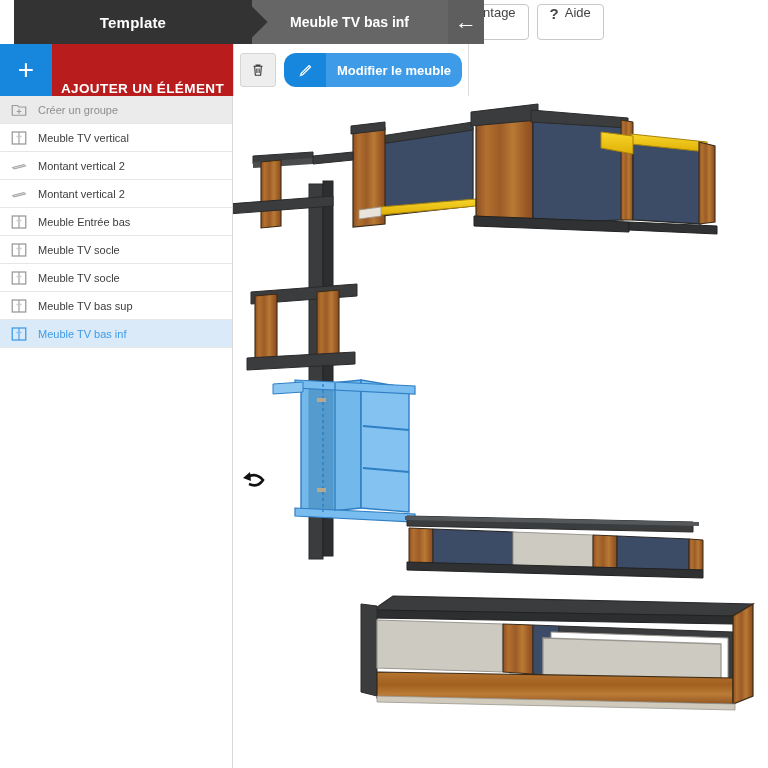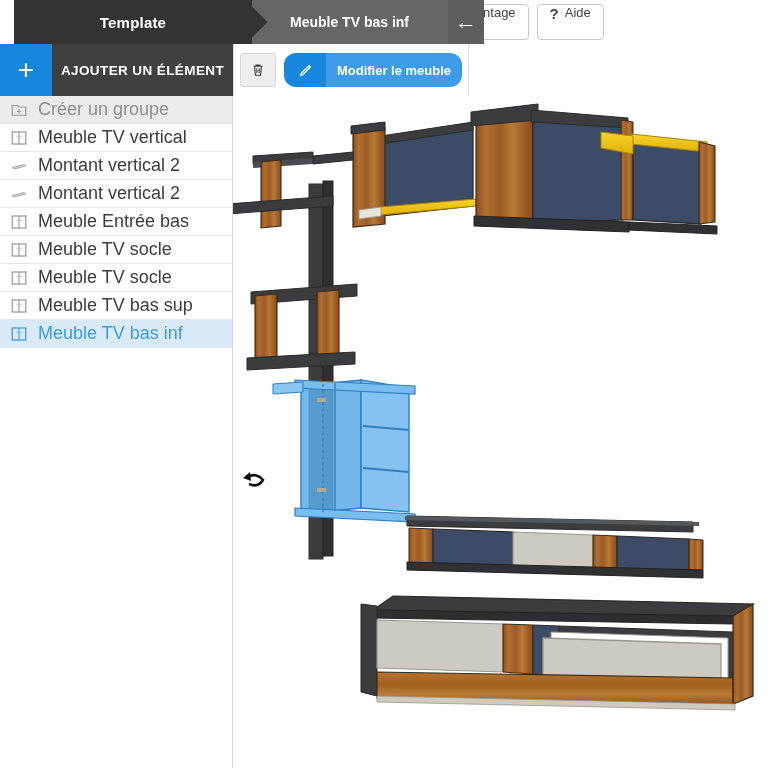--- a/index.html
+++ b/index.html
@@ -50,34 +50,34 @@
   .tbtn .q { font-weight: bold; font-size: 15px; }
 
   
   .addbar { position: absolute; top: 44px; left: 0; width: 233px; height: 52px; display: flex; }
   .add-plus {
     width: 52px; height: 52px; background: #1787dd; color: #fff;
     display: flex; align-items: center; justify-content: center;
     font-size: 28px; font-weight: 300; line-height: 1;
   }
   .add-label {
-    flex: 1; height: 52px; background: #404040; color: #ffffff;
-    display: flex; align-items: center; justify-content: center;
+    flex: 1; height: 52px; background: #b91c1c; color: #ffffff;
+    display: flex; align-items: flex-end; justify-content: center;
     font-size: 13.5px; font-weight: bold; letter-spacing: .4px;
   }
 
   
   .sidebar {
     position: absolute; top: 96px; left: 0; width: 233px; bottom: 0;
     background: #ffffff; border-right: 1px solid #d8d8d8;
   }
   .list-row {
     height: 28px; display: flex; align-items: center; gap: 10px;
     padding-left: 10px; border-bottom: 1px solid #e6e6e6;
-    font-size: 18px; color: #3c3c3c; background: #ffffff;
+    font-size: 11px; color: #3c3c3c; background: #ffffff;
   }
   .list-row.group { background: #ebebeb; color: #8e8e8e; }
   .list-row.selected { background: #daeaf8; color: #3d9be8; }
   .ic { width: 18px; height: 18px; flex: 0 0 18px; display: block; }
 
   
   .toolpanel {
     position: absolute; top: 44px; left: 233px; width: 236px; height: 204px;
     background: #ffffff; border: 1px solid #dcdcdc; border-top: none;
   }

